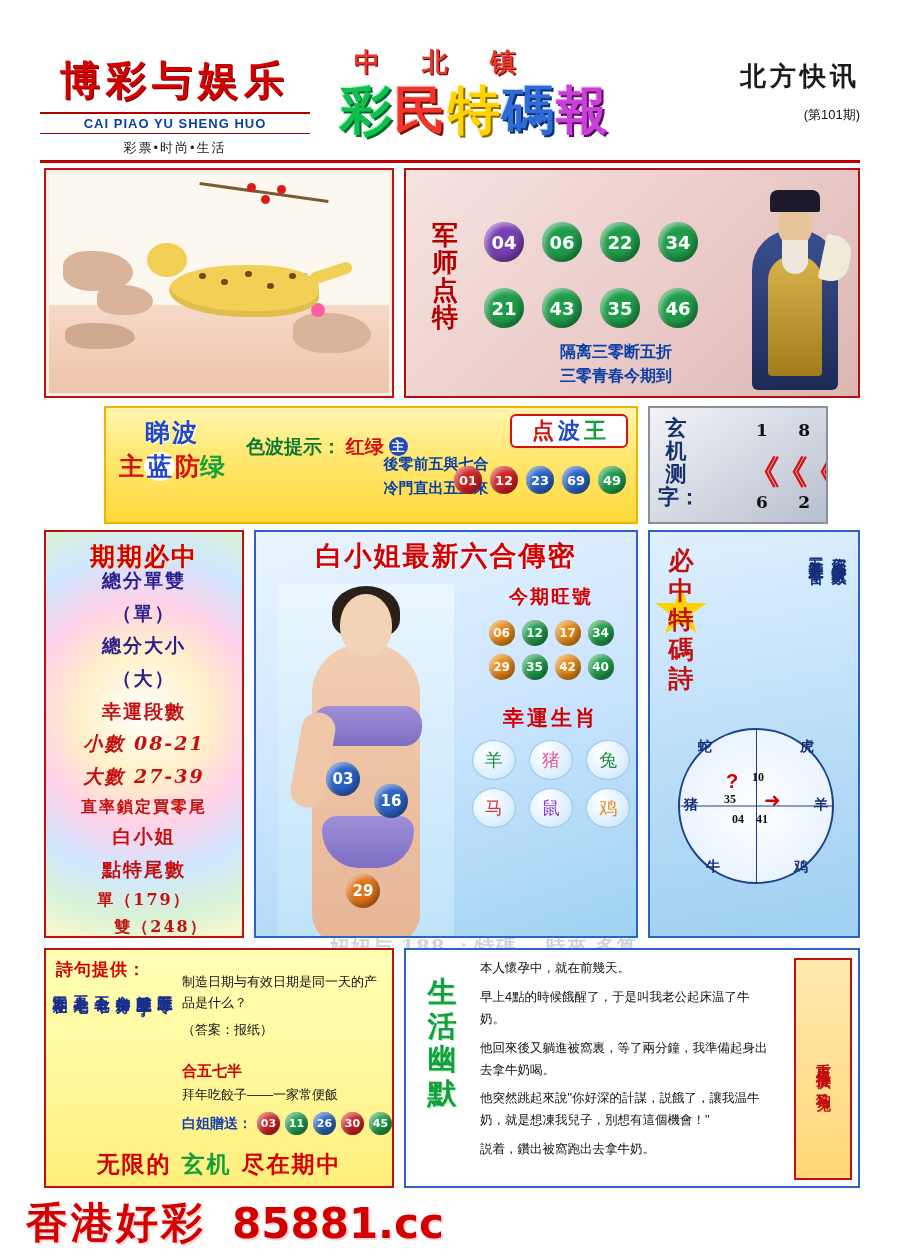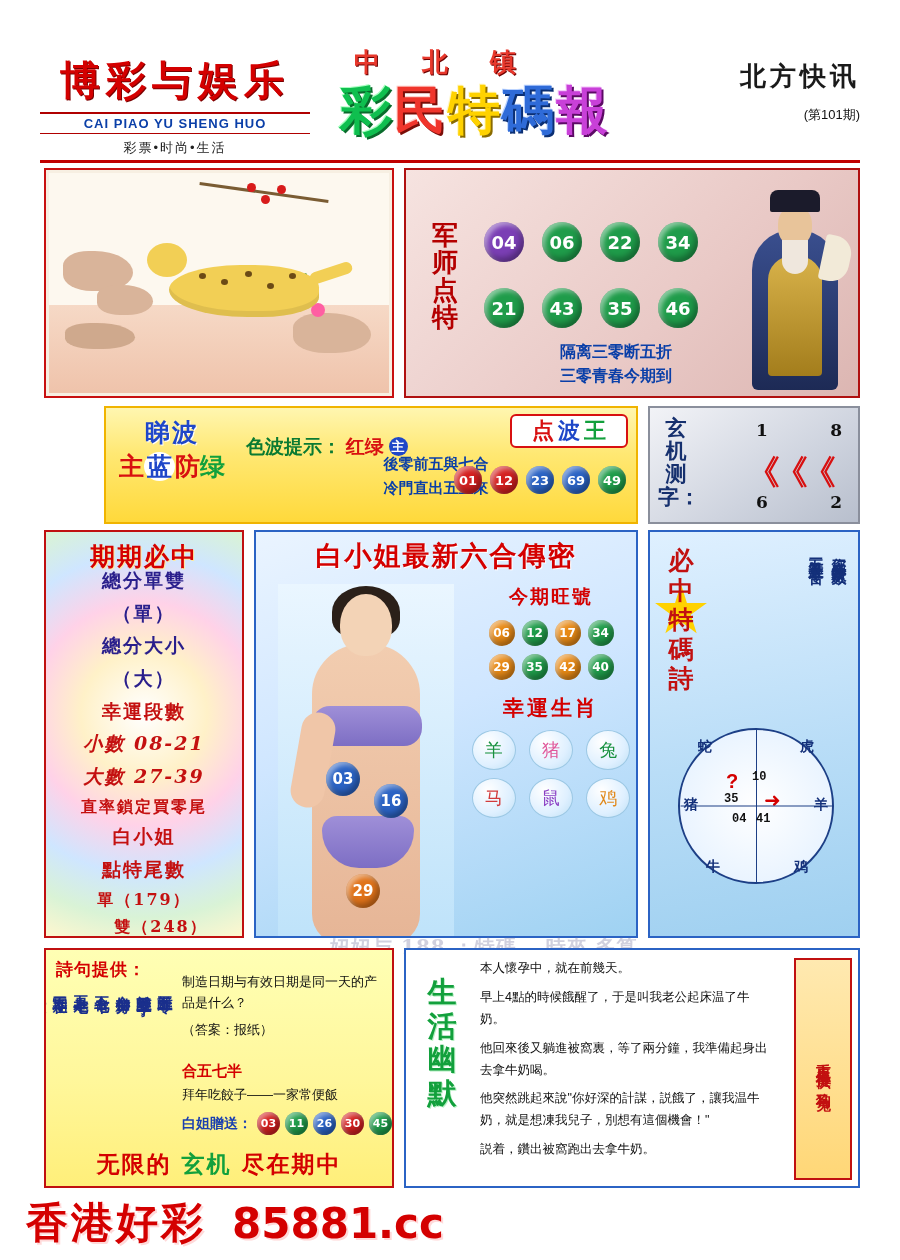--- a/index.html
+++ b/index.html
@@ -161,21 +161,21 @@
   .wave-badge span { font-size:22px; font-weight:bold; font-family:"DejaVu Serif", serif; }
   .wb1 { color:#d81010; } .wb2 { color:#1f47c8; } .wb3 { color:#12a03c; }
   .wave-lines {
     position:absolute; left:250px; top:44px; font-size:15px; color:#0a3fa8;
     font-weight:bold; line-height:1.6; text-align:center; width:160px;
   }
   .wave-balls { position:absolute; right:10px; top:58px; display:flex; gap:8px; }
   .wave-balls .ball { width:28px; height:28px; font-size:13px; }
 
   .xuanji-box {
-    position:absolute; left:648px; top:406px; width:212px; height:118px;
+    position:absolute; left:648px; top:406px; width:180px; height:118px;
     border:2px solid #8a8f9c; overflow:hidden;
     background:linear-gradient(145deg,#f2f3f7,#cfd4df 60%,#b8bfcd);
   }
   .xj-label {
     position:absolute; left:8px; top:8px; width:36px; font-size:21px; font-weight:bold;
     color:#16306e; line-height:1.1; text-align:center; font-family:"DejaVu Serif", serif;
   }
   .xj-digit { position:absolute; font-size:17px; font-weight:bold; color:#111; font-family:"DejaVu Serif", serif; }
   .xj-arrows { position:absolute; left:96px; top:42px; font-size:34px; color:#d81010; font-weight:bold; letter-spacing:-6px; }
 
@@ -248,21 +248,21 @@
   }
   .lady-right { position:absolute; left:212px; top:52px; width:166px; }
   .lady-sub {
     text-align:center; font-size:19px; font-weight:bold; color:#d40000;
     font-family:"DejaVu Serif", serif; letter-spacing:2px;
   }
   .lady-nums { margin-top:10px; }
   .lady-nums .row { display:flex; gap:7px; justify-content:center; margin-bottom:8px; }
   .lady-nums .ball { width:26px; height:26px; font-size:12px; }
   .lucky-title {
-    margin-top:14px; text-align:center; font-size:21px; font-weight:bold; color:#d40000;
+    margin-top:24px; text-align:center; font-size:21px; font-weight:bold; color:#d40000;
     font-family:"DejaVu Serif", serif; letter-spacing:3px;
   }
   .zodiac-grid {
     margin-top:8px; display:grid; grid-template-columns:repeat(3,1fr); gap:8px 6px;
     justify-items:center;
   }
   .zc {
     width:44px; height:40px; border-radius:50%;
     background:radial-gradient(circle at 35% 30%,#ffffff,#dff0ff 60%,#bcdff5);
     border:1px solid #9cc8e4; display:flex; align-items:center; justify-content:center;
@@ -303,21 +303,21 @@
   }
   .wheel:before, .wheel:after {
     content:""; position:absolute; left:50%; top:0; width:1px; height:100%;
     background:#1d3f86;
   }
   .wheel:after { transform:rotate(90deg); }
   .wheel-lbl {
     position:absolute; font-size:14px; font-weight:bold; color:#14307a;
     font-family:"DejaVu Serif", serif;
   }
-  .wheel-num { position:absolute; font-size:12px; font-weight:bold; color:#111; font-family:Liberation Mono, monospace; }
+  .wheel-num { position:absolute; font-size:12px; font-weight:bold; color:#111; font-family:Liberation Serif, serif; }
   .wheel-q { position:absolute; left:46px; top:40px; font-size:20px; color:#d40000; font-weight:bold; }
   .wheel-arrow { position:absolute; left:84px; top:58px; font-size:20px; color:#d40000; }
 
   
   .riddle-box {
     position:absolute; left:44px; top:948px; width:350px; height:240px;
     border:2px solid #c01010; overflow:hidden;
     background:linear-gradient(#ffffb4,#fff79b 55%,#ffef7a);
   }
   .riddle-head {

